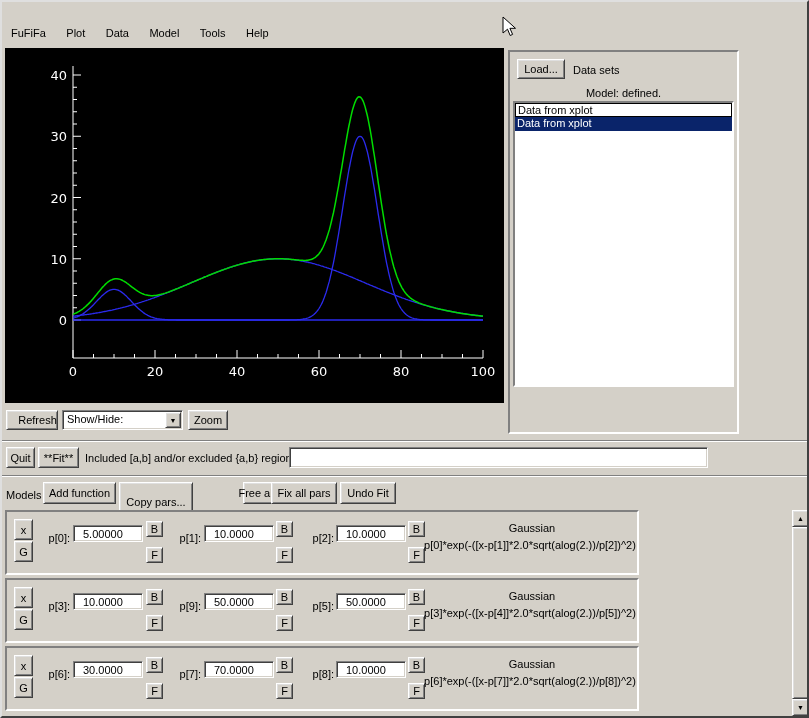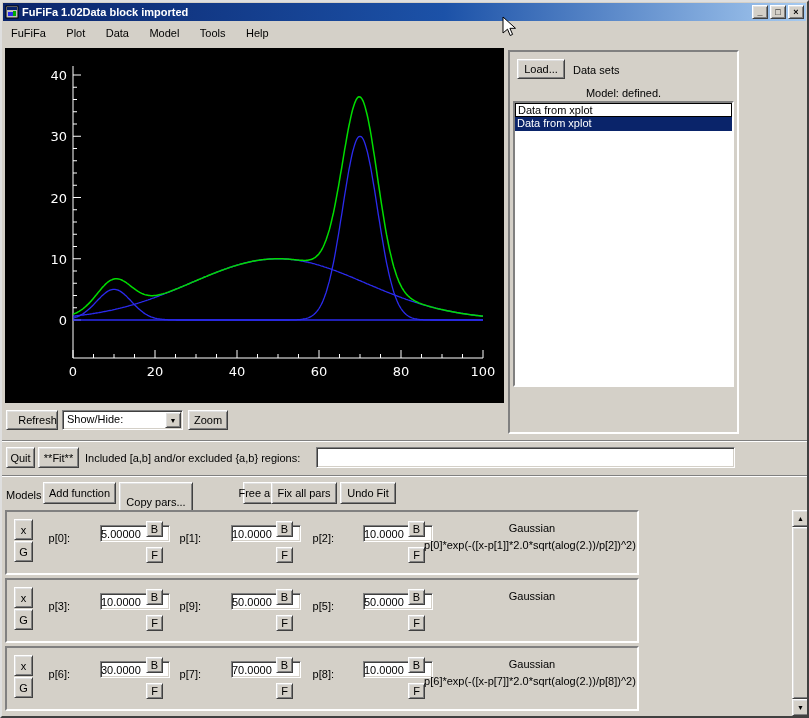--- a/index.html
+++ b/index.html
@@ -50,21 +50,21 @@
                  background:#d4d0c8; border:1px solid; border-color:#ffffff #404040 #404040 #ffffff;
                  box-shadow: inset 1px 1px 0 #dfdfdf, inset -1px -1px 0 #808080;
                  display:flex; align-items:center; justify-content:center; font-size:7px; }
 
   .listbox { position:absolute; background:#fff; border:2px solid;
              border-color:#808080 #ffffff #ffffff #808080; overflow:hidden; }
   .list-row { height:14px; line-height:13px; font-size:11px; padding-left:2px; color:#000; background:#fff; }
   .list-row.focused { border:1px solid #000; }
   .list-row.selected { background:#0a246a; color:#fff; }
 
-  input.textin { font:11px "Liberation Sans",sans-serif; padding:1px 0; outline:none;margin-left:27px; }
+  input.textin { font:11px "Liberation Sans",sans-serif; padding:1px 9px; outline:none; }
 
   .model-panel { position:absolute; left:3px; width:634px; height:65px; background:#d4d0c8;
                  border:2px solid; border-color:#808080 #ffffff #ffffff #808080; }
   .type-name { position:absolute; left:420px; top:10px; width:210px; text-align:center; font-size:11px; }
   .formula   { position:absolute; left:416px; top:27px; width:214px; text-align:center; font-size:11px; white-space:nowrap; }
 
   .sb-track { position:absolute; left:790px; top:508px; width:17px; height:206px; background:#efede8; }
   .sb-btn { position:absolute; left:0; width:17px; height:17px; background:#d4d0c8; border:1px solid;
             border-color:#ffffff #404040 #404040 #ffffff;
             box-shadow: inset 1px 1px 0 #dfdfdf, inset -1px -1px 0 #808080;
@@ -73,40 +73,20 @@
               border-color:#ffffff #404040 #404040 #ffffff;
               box-shadow: inset 1px 1px 0 #dfdfdf, inset -1px -1px 0 #808080; }
 
   .cursor { position:absolute; left:500px; top:14px; pointer-events:none; z-index:99; }
 </style>
 </head>
 <body>
 
 <div id="win">
 
-  <div class="titlebar">
-    <svg width="14" height="14" style="margin-left:2px">
-      <rect x="1" y="1" width="12" height="12" fill="#c0c0c0" stroke="#000"></rect>
-      <rect x="2" y="2" width="10" height="3" fill="#0a246a"></rect>
-      <rect x="3" y="7" width="5" height="4" fill="#2b2bee"></rect>
-      <rect x="8" y="6" width="3" height="5" fill="#00aa00"></rect>
-    </svg>
-    <span class="title-text">FuFiFa 1.02Data block imported</span>
-    <div class="win-buttons">
-      <div class="winbtn">
-          <span>_</span>
-        </div>
-      <div class="winbtn">
-          <span>□</span>
-        </div>
-      <div class="winbtn">
-          <span>×</span>
-        </div>
-    </div>
-  </div>
 
   <div class="menubar">
     <span class="menu-item">FuFiFa</span>
     <span class="menu-item">Plot</span>
     <span class="menu-item">Data</span>
     <span class="menu-item">Model</span>
     <span class="menu-item">Tools</span>
     <span class="menu-item">Help</span>
   </div>
 
@@ -237,20 +217,21 @@
     <button class="btn3d" style="left:139px; top:35px; width:17px; height:16px;">F</button>
     <span class="label11" style="left:161px; top:20px; width:33px; text-align:right;">p[9]:</span>
     <input class="field textin" style="left: 197px; top: 13px; width: 70px; height: 17px;" value="50.0000">
     <button class="btn3d" style="left:269px; top:9px;  width:17px; height:16px;">B</button>
     <button class="btn3d" style="left:269px; top:35px; width:17px; height:16px;">F</button>
     <span class="label11" style="left:292px; top:20px; width:35px; text-align:right;">p[5]:</span>
     <input class="field textin" style="left: 329px; top: 13px; width: 70px; height: 17px;" value="50.0000">
     <button class="btn3d" style="left:401px; top:9px;  width:17px; height:16px;">B</button>
     <button class="btn3d" style="left:401px; top:35px; width:17px; height:16px;">F</button>
     <div class="type-name">Gaussian</div>
+    <div class="formula">p[3]*exp(-([x-p[4]]*2.0*sqrt(alog(2.))/p[5])^2)</div>
   </div>
 
   <div class="model-panel" style="top:644px;">
     <button class="btn3d" style="left:7px; top:7px;  width:19px; height:21px;">x</button>
     <button class="btn3d" style="left:7px; top:29px; width:19px; height:21px;">G</button>
     <span class="label11" style="left:30px; top:20px; width:33px; text-align:right;">p[6]:</span>
     <input class="field textin" style="left: 66px; top: 13px; width: 70px; height: 17px;" value="30.0000">
     <button class="btn3d" style="left:139px; top:9px;  width:17px; height:16px;">B</button>
     <button class="btn3d" style="left:139px; top:35px; width:17px; height:16px;">F</button>
     <span class="label11" style="left:161px; top:20px; width:33px; text-align:right;">p[7]:</span>

